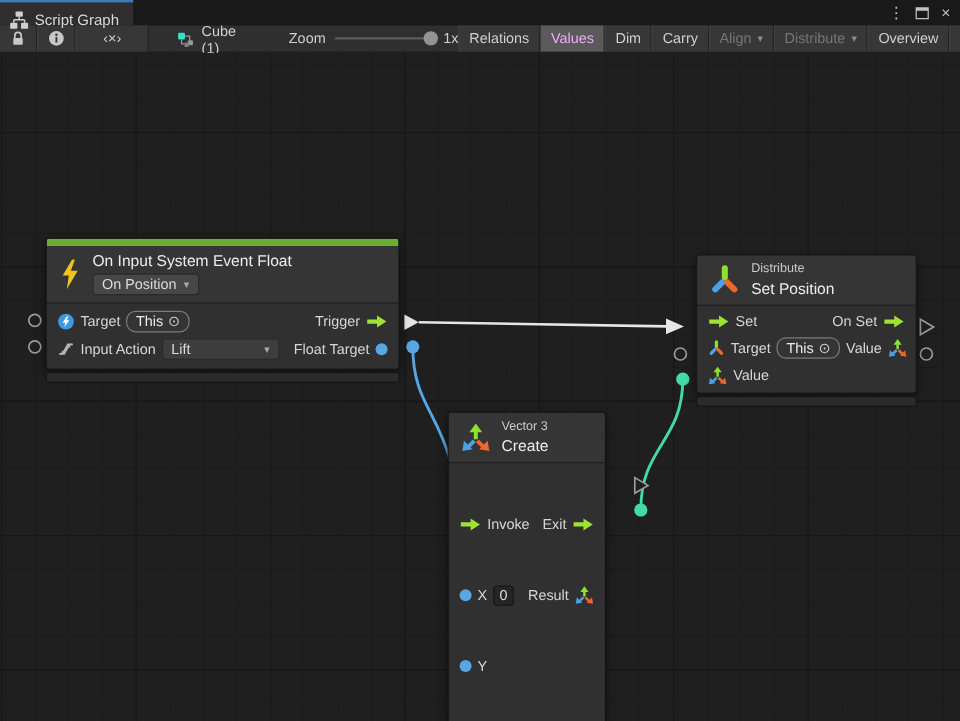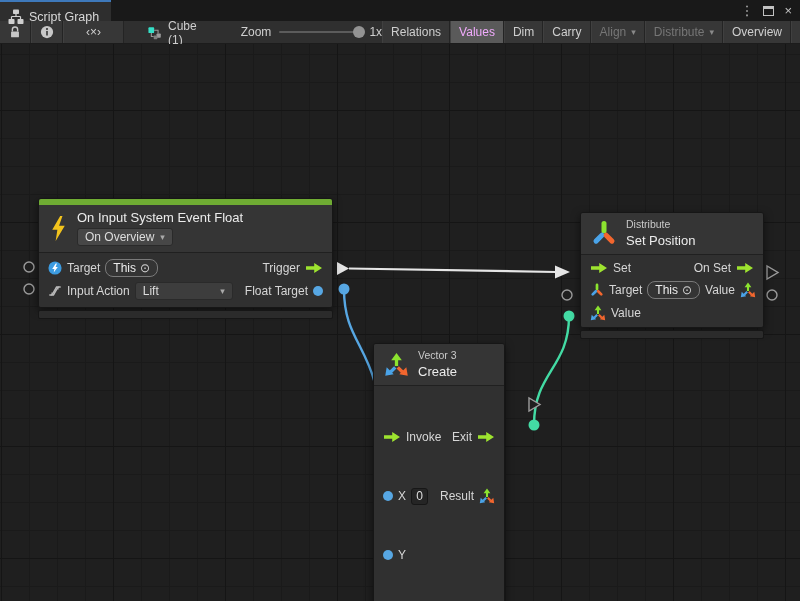--- a/index.html
+++ b/index.html
@@ -242,21 +242,21 @@
     <div class="node" id="node-event" style="left:38px; top:154px; width:295px;">
       <div class="node-main">
         <div class="evt-bar"></div>
         <div class="n-header">
           <svg style="width:19px;height:25px;flex:none">
               <use href="#i-bolt"></use>
             </svg>
           <div class="h-col">
             <span class="n-title">On Input System Event Float</span>
             <span class="dropdown" style="align-self:flex-start">
-              <span>On Overview</span>
+              <span>On Position</span>
               <span class="caret">▾</span>
             </span>
           </div>
         </div>
         <div class="n-body">
           <div class="row">
             <svg class="icon14">
                 <use href="#i-boltc"></use>
               </svg>
             <span class="rlabel">Target</span>

